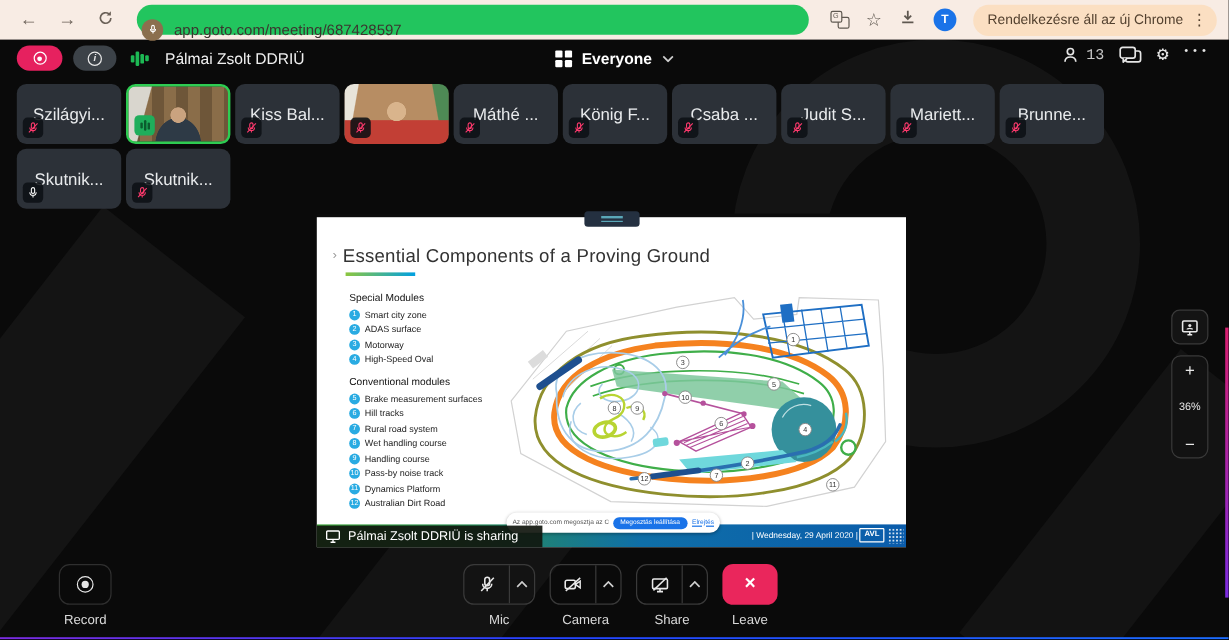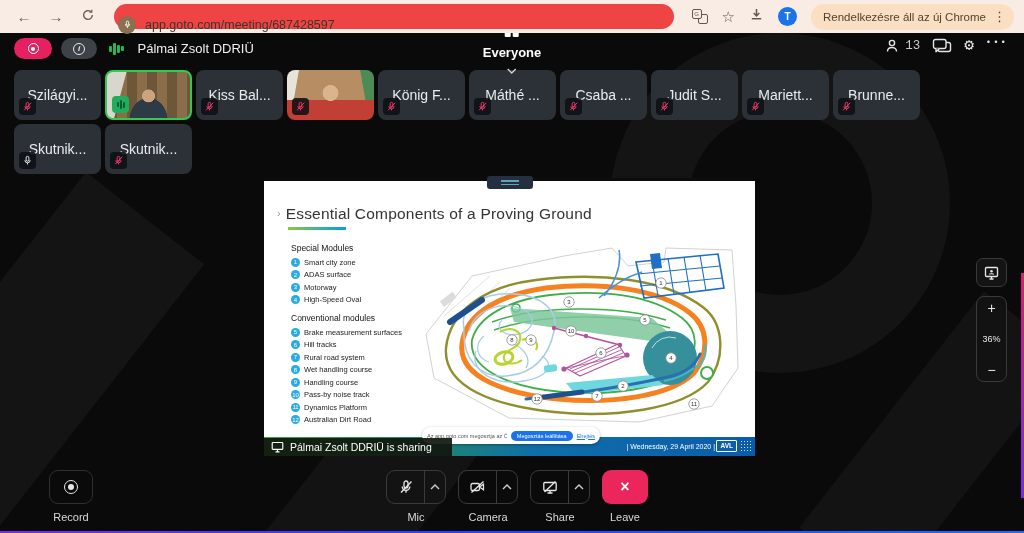--- a/index.html
+++ b/index.html
@@ -5,21 +5,21 @@
   * { box-sizing: border-box; margin: 0; padding: 0; }
   html,body { width:1024px; height:533px; overflow:hidden; background:#000;
     font-family:"Liberation Sans", sans-serif; }
   body { position:relative; }
 
   
   .browser-bar { position:absolute; left:0; top:0; width:1024px; height:33px;
     background:#f8ece4; display:flex; align-items:center; z-index:10; }
   .nav-ic { color:#6b6158; font-size:15px; width:24px; text-align:center; cursor:pointer; }
   .nav-group { display:flex; align-items:center; gap:8px; padding-left:12px; }
-  .url-pill { margin-left:14px; height:25px; width:560px; background:#ef4444;
+  .url-pill { margin-left:14px; height:25px; width:560px; background:#22c55e;
     border-radius:13px; display:flex; align-items:center; gap:9px; padding:16px 12px 0 4px; }
   .mic-circle { width:18px; height:18px; border-radius:50%; background:#8b6f4e;
     display:flex; align-items:center; justify-content:center; }
   .url-text { font-size:12.5px; color:#3c352f; }
   .browser-right { margin-left:auto; display:flex; align-items:center; gap:14px; padding-right:10px; }
   .tr-icon { position:relative; width:16px; height:15px; }
   .tr-icon .b1 { position:absolute; left:0; top:0; width:10px; height:10px; border:1.3px solid #5f5850; border-radius:2px; font-size:6px; color:#5f5850; text-align:center; line-height:8px; background:#f8ece4; }
   .tr-icon .b2 { position:absolute; right:0; bottom:0; width:10px; height:10px; border:1.3px solid #5f5850; border-radius:2px; font-size:7px; color:#5f5850; text-align:center; line-height:8px; background:#f8ece4; }
   .star-ic { font-size:15px; color:#5f5850; }
   .avatar { width:19px; height:19px; border-radius:50%; background:#1a73e8; color:#fff;
@@ -50,21 +50,21 @@
   .rec-ic::after { content:""; position:absolute; inset:2.5px; background:#fff; border-radius:50%; }
   .info-pill { width:36px; height:21px; border-radius:11px; background:#3c4248;
     display:flex; align-items:center; justify-content:center; cursor:pointer; }
   .info-ic { width:12px; height:12px; border:1.2px solid #e8e8e8; border-radius:50%;
     color:#e8e8e8; font-size:8px; font-style:italic; font-weight:bold; display:flex; align-items:center; justify-content:center; }
   .wave { display:flex; align-items:center; gap:1.5px; margin-left:3px; height:14px; }
   .wave i { width:2.5px; background:#1db954; border-radius:1px; }
   .wave i:nth-child(1){height:6px} .wave i:nth-child(2){height:12px} .wave i:nth-child(3){height:8px} .wave i:nth-child(4){height:5px}
   .hdr-title { color:#f0f0f0; font-size:13px; margin-left:5px; }
   .hdr-center { position:absolute; left:50%; transform:translateX(-50%); display:flex;
-    align-items:center; gap:8px; cursor:pointer;flex-direction:column; }
+    align-items:center; gap:8px; cursor:pointer; }
   .grid-ic { display:grid; grid-template-columns:6px 6px; gap:2px; }
   .grid-ic b { width:6px; height:6px; background:#fff; border-radius:1px; }
   .hdr-view { color:#fff; font-size:13px; font-weight:600; }
   .hdr-right { position:absolute; right:16px; display:flex; align-items:flex-start; gap:12px;font-family:Liberation Mono, monospace; }
   .pcount { display:flex; align-items:center; gap:5px; cursor:pointer; }
   .pcount-num { color:#c9c9c9; font-size:12.5px; }
   .gear-ic { color:#e6e6e6; font-size:16px; cursor:pointer; line-height:1; }
   .hdots { color:#e6e6e6; font-size:9px; letter-spacing:2px; cursor:pointer; }
 
   
@@ -305,32 +305,32 @@
       </div>
       <div class="tile name">
         <span class="mic-badge muted">
           <svg viewBox="0 0 16 16" width="11" height="11">
             <rect x="6" y="2" width="4" height="7" rx="2" fill="none" stroke="#ff3a6e" stroke-width="1.3"></rect>
             <path d="M4.2 7.5a3.8 3.8 0 0 0 7.6 0" fill="none" stroke="#ff3a6e" stroke-width="1.3"></path>
             <line x1="8" y1="11.3" x2="8" y2="13.8" stroke="#ff3a6e" stroke-width="1.3"></line>
             <line x1="3" y1="13.5" x2="13.5" y2="2.5" stroke="#ff3a6e" stroke-width="1.3"></line>
           </svg>
         </span>
+        <span class="tile-name">Máthé ...</span>
+      </div>
+      <div class="tile name">
+        <span class="mic-badge muted">
+          <svg viewBox="0 0 16 16" width="11" height="11">
+            <rect x="6" y="2" width="4" height="7" rx="2" fill="none" stroke="#ff3a6e" stroke-width="1.3"></rect>
+            <path d="M4.2 7.5a3.8 3.8 0 0 0 7.6 0" fill="none" stroke="#ff3a6e" stroke-width="1.3"></path>
+            <line x1="8" y1="11.3" x2="8" y2="13.8" stroke="#ff3a6e" stroke-width="1.3"></line>
+            <line x1="3" y1="13.5" x2="13.5" y2="2.5" stroke="#ff3a6e" stroke-width="1.3"></line>
+          </svg>
+        </span>
         <span class="tile-name">König F...</span>
-      </div>
-      <div class="tile name">
-        <span class="mic-badge muted">
-          <svg viewBox="0 0 16 16" width="11" height="11">
-            <rect x="6" y="2" width="4" height="7" rx="2" fill="none" stroke="#ff3a6e" stroke-width="1.3"></rect>
-            <path d="M4.2 7.5a3.8 3.8 0 0 0 7.6 0" fill="none" stroke="#ff3a6e" stroke-width="1.3"></path>
-            <line x1="8" y1="11.3" x2="8" y2="13.8" stroke="#ff3a6e" stroke-width="1.3"></line>
-            <line x1="3" y1="13.5" x2="13.5" y2="2.5" stroke="#ff3a6e" stroke-width="1.3"></line>
-          </svg>
-        </span>
-        <span class="tile-name">Máthé ...</span>
       </div>
       <div class="tile name">
         <span class="mic-badge muted">
           <svg viewBox="0 0 16 16" width="11" height="11">
             <rect x="6" y="2" width="4" height="7" rx="2" fill="none" stroke="#ff3a6e" stroke-width="1.3"></rect>
             <path d="M4.2 7.5a3.8 3.8 0 0 0 7.6 0" fill="none" stroke="#ff3a6e" stroke-width="1.3"></path>
             <line x1="8" y1="11.3" x2="8" y2="13.8" stroke="#ff3a6e" stroke-width="1.3"></line>
             <line x1="3" y1="13.5" x2="13.5" y2="2.5" stroke="#ff3a6e" stroke-width="1.3"></line>
           </svg>
         </span>

